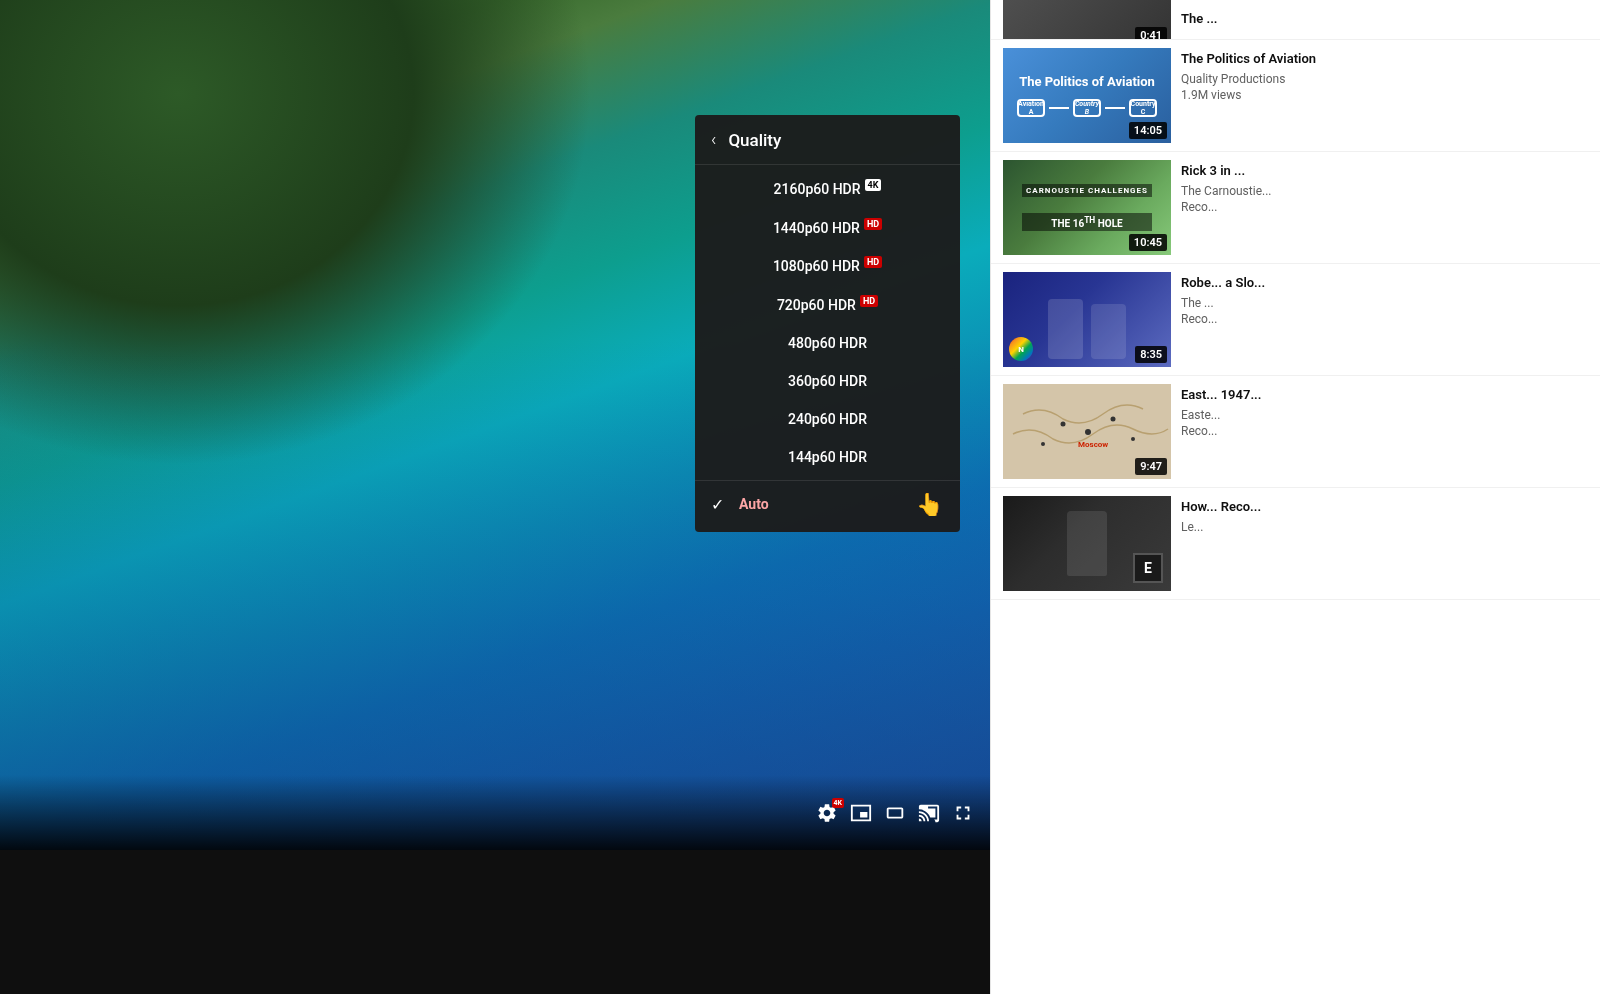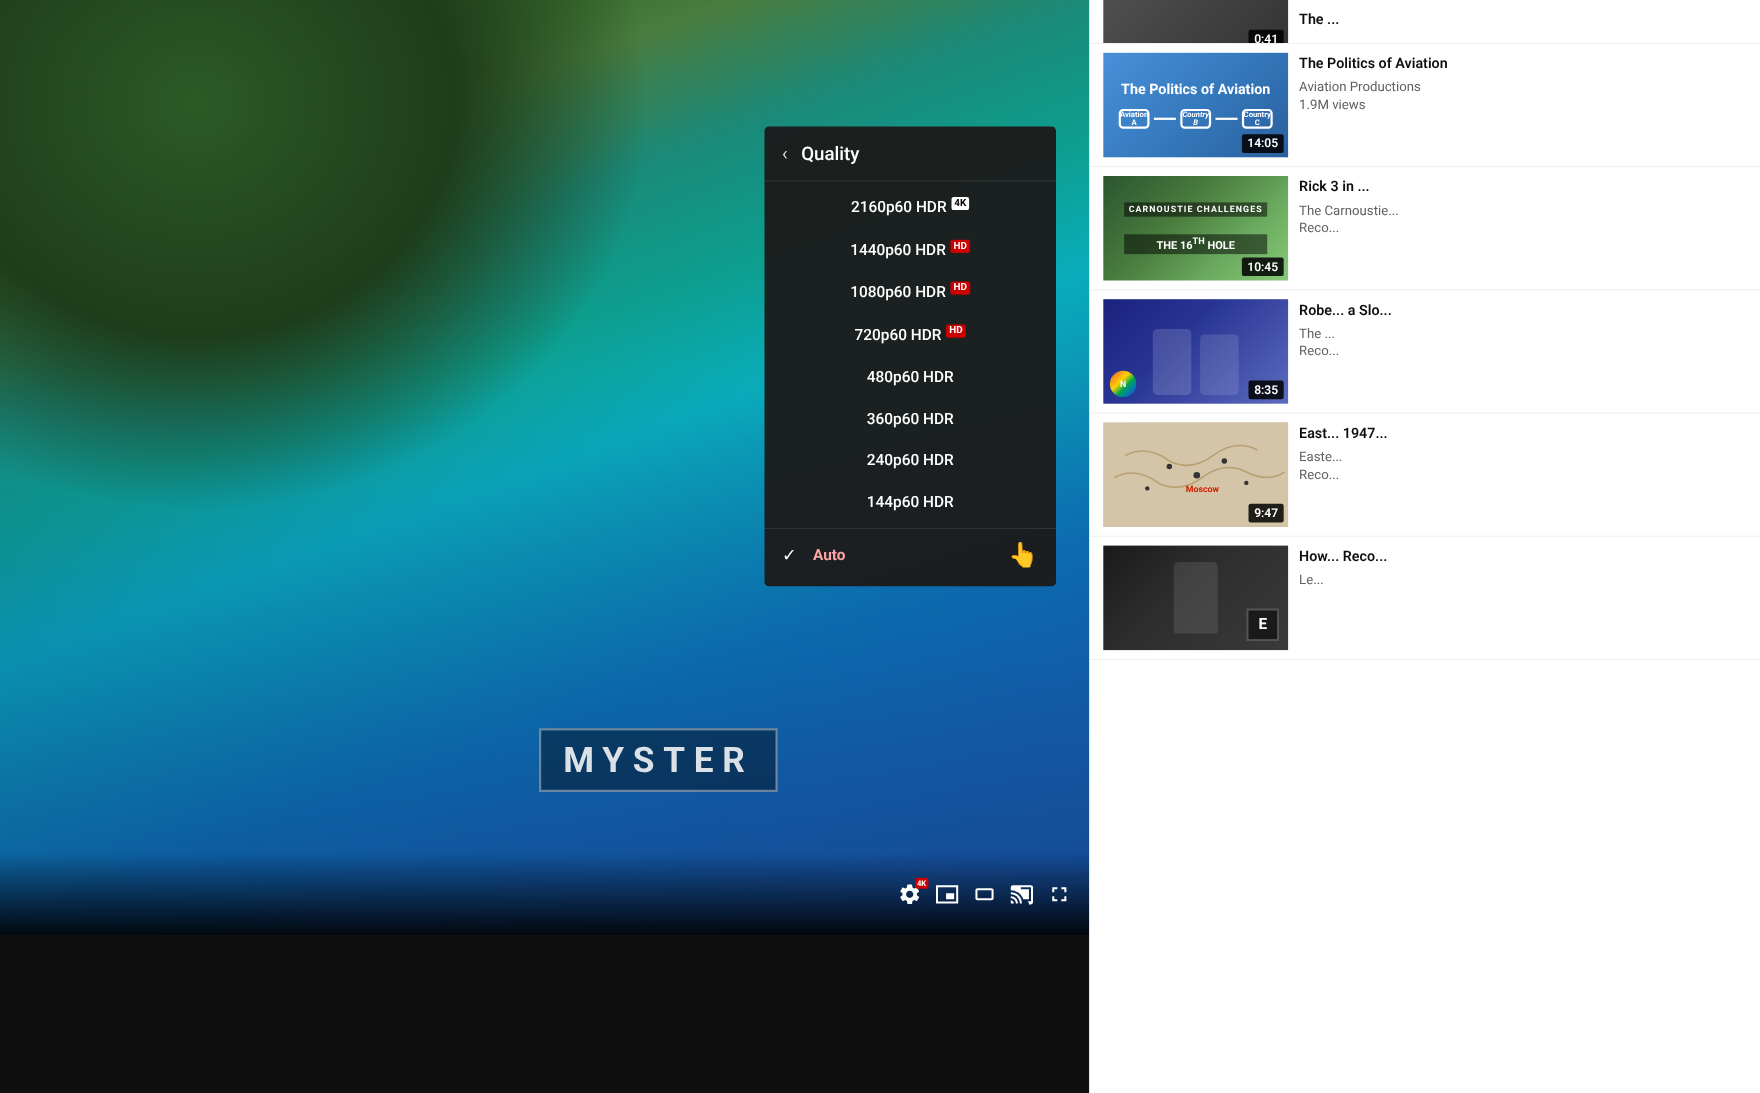--- a/index.html
+++ b/index.html
@@ -350,21 +350,20 @@
   </style>
 </head>
 <body>
 
 <div class="main-area">
   <div class="video-container">
     <div class="video-bg"></div>
     <div class="island-overlay"></div>
     <div class="water-overlay"></div>
 
-    <div class="myster-text">MYSTER</div>
 
     <div class="quality-menu">
       <div class="quality-header">
         <span class="back-arrow">‹</span>
         <span class="quality-title">Quality</span>
       </div>
       <div class="quality-options">
 
       <div class="quality-option">
             <span class="quality-option-label">2160p60 HDR<span class="quality-badge badge-4k">4K</span></span>
@@ -454,21 +453,21 @@
             <div style="width:28px;height:18px;border:2px solid #fff;border-radius:4px;font-size:7px;display:flex;align-items:center;justify-content:center;font-style:italic;">Country B</div>
             <div style="width:20px;height:2px;background:#fff;"></div>
             <div style="width:28px;height:18px;border:2px solid #fff;border-radius:4px;font-size:7px;display:flex;align-items:center;justify-content:center;">Country C</div>
           </div>
         </div>
       </div>
       <span class="duration-badge">14:05</span>
     </div>
     <div class="video-info">
       <div class="video-title">The Politics of Aviation</div>
-      <div class="video-channel">Aviation Productions</div>
+      <div class="video-channel">Quality Productions</div>
       <div class="video-meta">1.9M views</div>
     </div>
   </div>
 
   <div class="sidebar-item">
     <div class="thumb-container">
       <div class="thumb-img thumb-golf">
         <div style="text-align:center;color:#fff;">
           <div style="font-size:8px;font-weight:700;letter-spacing:1px;background:rgba(0,0,0,0.5);padding:2px 4px;">CARNOUSTIE CHALLENGES</div>
           <div style="font-size:10px;font-weight:700;background:rgba(0,0,0,0.5);padding:2px 4px;margin-top:16px;">THE 16<sup>TH</sup> HOLE</div>

